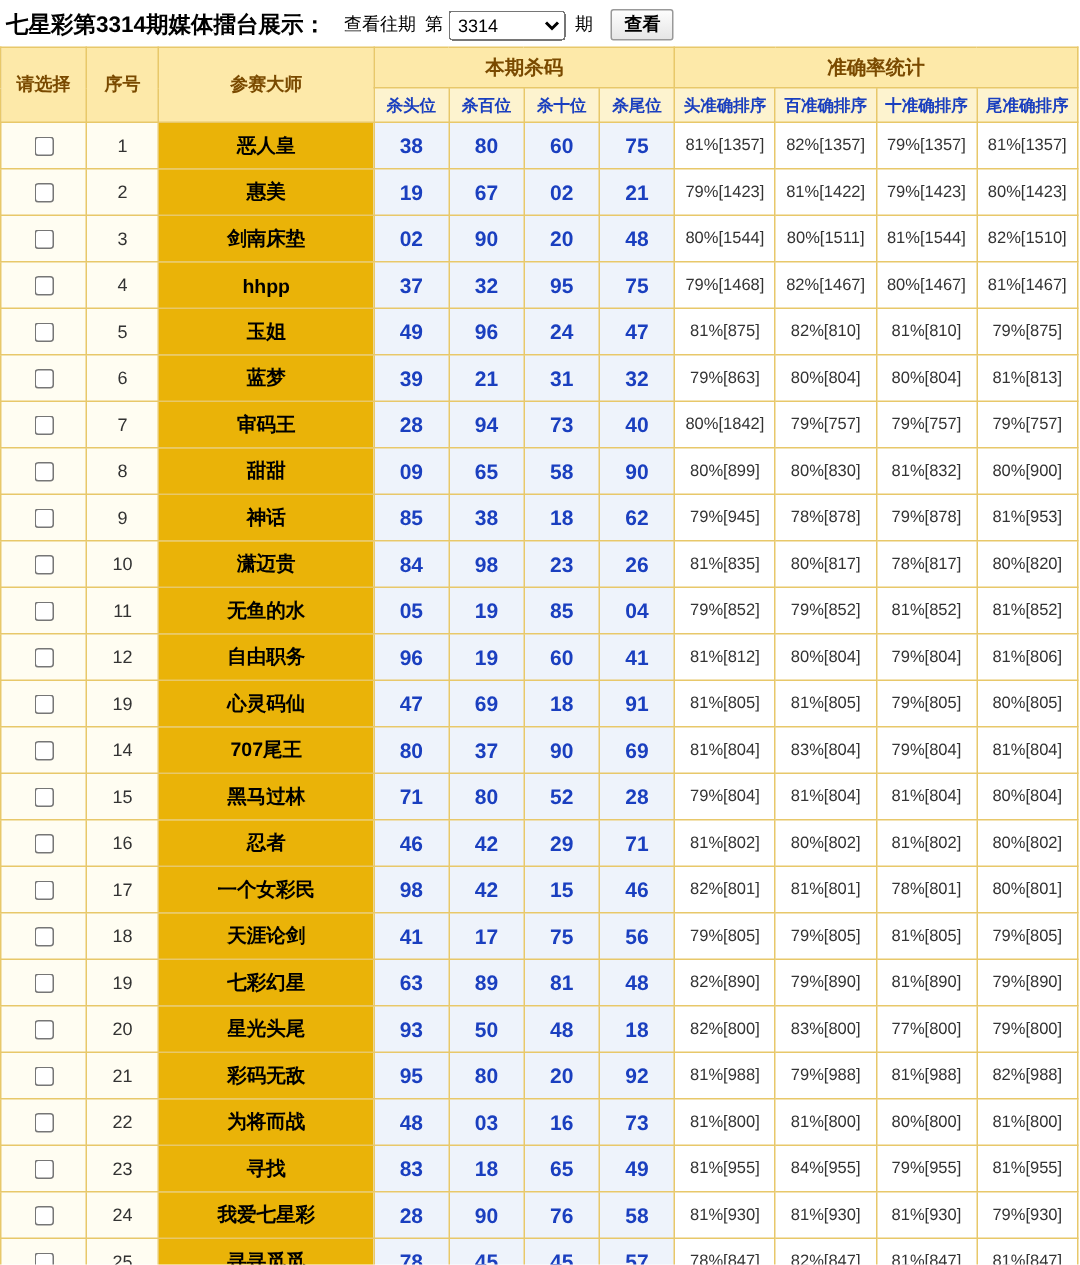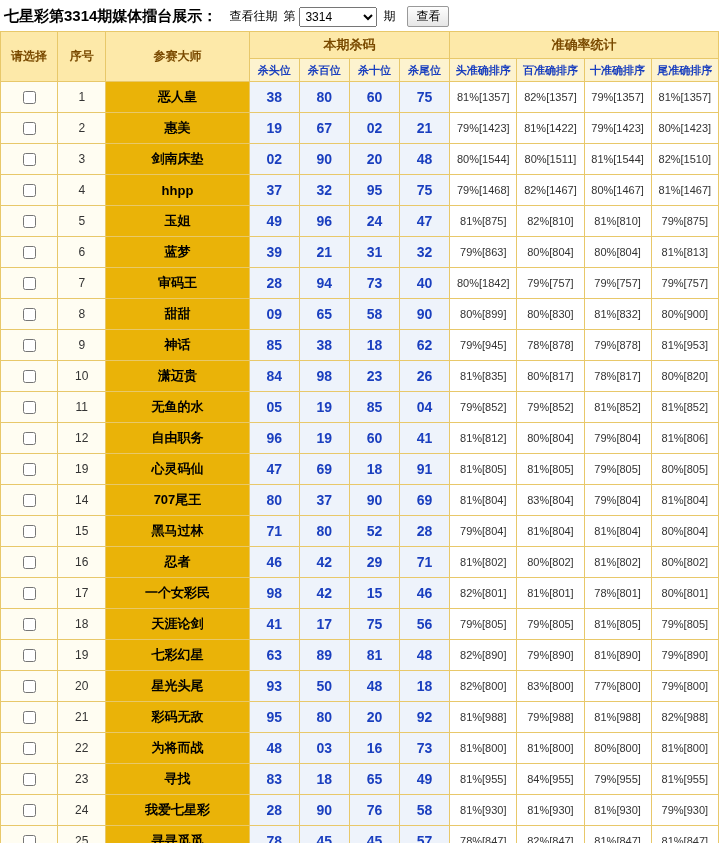--- a/index.html
+++ b/index.html
@@ -51,20 +51,21 @@
   button.query-btn {
     font-size: 12px;
     font-family: "Liberation Sans", sans-serif;
     margin-left: 8px;
     padding: 1px 8px;
     height: 21px;
     border: 1px solid #999;
     background: linear-gradient(#fdfdfd, #e6e6e6);
     border-radius: 2px;
     cursor: pointer;
+    font-weight: bold;
   }
 
   table.main {
     border-collapse: collapse;
     width: 719px;
     table-layout: fixed;
     font-size: 12px;
   }
   table.main td, table.main th {
     border: 1px solid #e8c86a;

